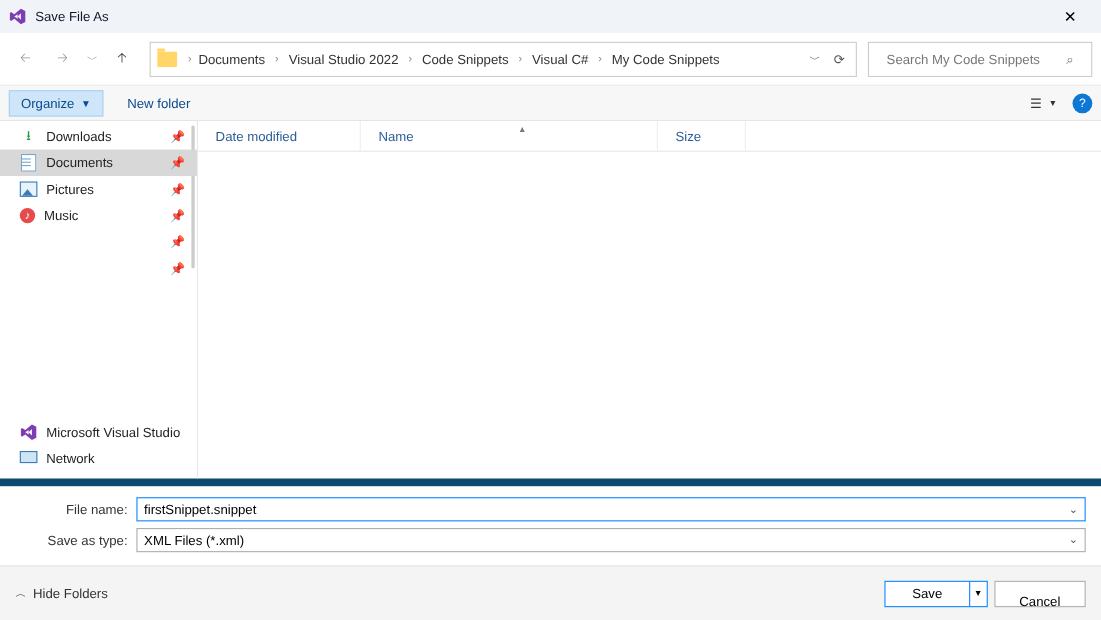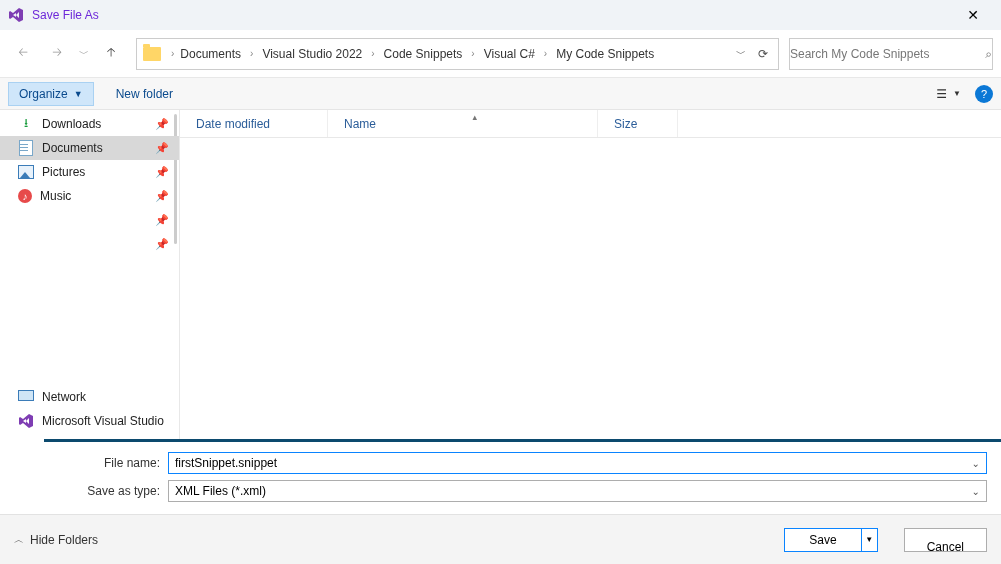--- a/index.html
+++ b/index.html
@@ -1,35 +1,35 @@
 <!DOCTYPE html>
 <html><head>
 <meta charset="utf-8">
 <style>
 * { box-sizing: border-box; margin: 0; padding: 0; font-family: "Segoe UI", Tahoma, sans-serif; font-size: 12px; }
 body { background: #fff; width: 1001px; height: 564px; overflow: hidden; display: flex; flex-direction: column; }
 
 
 .titlebar { height: 30px; background: #f0f3f7; display: flex; align-items: center; padding: 0 8px; }
 .titlebar .vs-icon { width: 16px; height: 16px; margin-right: 8px; }
-.titlebar .title { flex: 1; color: #6d28d9; }
+.titlebar .title { flex: 1; color: #0f172a; }
 .titlebar .close { width: 40px; height: 30px; display: flex; align-items: center; justify-content: center; cursor: pointer; font-size: 14px; }
 
 
 .navrow { height: 48px; display: flex; align-items: center; padding: 0 8px; gap: 4px; border-bottom: 1px solid #e8e8e8; }
 .nav-btn { width: 30px; height: 30px; display: flex; align-items: center; justify-content: center; color: #999; cursor: pointer; }
 .nav-btn.enabled { color: #333; }
 .breadcrumb-bar { flex: 1; height: 32px; border: 1px solid #ccc; display: flex; align-items: center; padding: 0 6px; margin: 0 6px; }
 .breadcrumb-bar .folder-ico { width: 18px; height: 14px; background: #ffd667; border-radius: 1px; position: relative; margin-right: 8px; }
 .breadcrumb-bar .folder-ico::before { content: ""; position: absolute; top: -3px; left: 0; width: 7px; height: 3px; background: #ffd667; border-radius: 1px 1px 0 0; }
 .breadcrumb-bar .crumbs { flex: 1; display: flex; align-items: center; gap: 3px; color: #333; }
 .breadcrumb-bar .crumb { padding: 2px 4px; cursor: pointer; }
 .breadcrumb-bar .chev { color: #888; font-size: 10px; padding: 0 2px; }
 .breadcrumb-bar .tail { display: flex; align-items: center; gap: 12px; padding-right: 4px; color: #555; }
-.searchbox { width: 204px; height: 32px; border: 1px solid #ccc; display: flex; align-items: center; padding: 0 0; color: #777; }
+.searchbox { width: 204px; height: 32px; border: 1px solid #ccc; display: flex; align-items: center; padding: 0 16px; color: #777; }
 .searchbox input { border: none; outline: none; flex: 1; font-size: 12px; color: #333; }
 .searchbox input::placeholder { color: #777; }
 .searchbox .mag { margin-left: 6px; }
 
 
 .toolbar { height: 32px; background: #f7f7f7; border-bottom: 1px solid #e5e5e5; display: flex; align-items: center; padding: 0 8px; }
 .toolbar .organize { background: #cfe6fa; border: 1px solid #a9d1f2; padding: 4px 10px; color: #0a4a8d; cursor: pointer; display: flex; align-items: center; gap: 6px; }
 .toolbar .newfolder { margin-left: 22px; color: #0a4a8d; cursor: pointer; }
 .toolbar .right { margin-left: auto; display: flex; align-items: center; gap: 14px; }
 .toolbar .viewbtn { color: #333; cursor: pointer; display:flex; align-items:center; gap:6px;}
@@ -66,32 +66,32 @@
 .colheaders { height: 28px; display: flex; align-items: center; border-bottom: 1px solid #e8e8e8; color: #2b5d99; }
 .colheaders .col { padding: 0 16px; border-right: 1px solid #eee; height: 100%; display: flex; align-items: center; cursor: pointer; position: relative; }
 .col.name { width: 270px; }
 .col.name .sort { position:absolute; right:120px; top:2px; font-size:9px; color:#777;}
 .col.date { width: 148px; }
 .col.type { width: 118px; }
 .col.size { width: 80px; }
 .emptymsg { text-align: center; color: #666; padding: 16px 0; }
 
 
-.bottomform { padding: 10px 14px 6px 14px; border-top: 3px solid #0c4a6e; margin-left: 44px; }
+.bottomform { padding: 10px 14px 6px 14px; border-top: 7px solid #0c4a6e; }
 .formrow { display: flex; align-items: center; margin-bottom: 6px; }
 .formrow .lbl { width: 110px; text-align: right; padding-right: 8px; color: #333; }
 .formrow .field { flex: 1; height: 22px; border: 1px solid #0a84ff; display: flex; align-items: center; padding: 0 6px; }
 .formrow .field.plain { border-color: #adadad; }
 .formrow .field input { border: none; outline: none; flex: 1; font-size: 12px; }
 .formrow .field .dd { color: #555; padding-left: 6px; cursor: pointer; font-size:10px;}
 
 
 .footer { height: 50px; background: #f4f4f4; border-top: 1px solid #e2e2e2; display: flex; align-items: center; padding: 0 14px; }
 .footer .hide { display: flex; align-items: center; gap: 6px; color: #333; cursor: pointer; }
-.footer .btns { margin-left: auto; display: flex; gap: 26px; }
+.footer .btns { margin-left: auto; display: flex; gap: 6px; }
 .footer button { height: 24px; border: 1px solid #adadad; background: #fff; padding: 11px 22px; cursor: pointer; font-size: 12px; }
 .footer .savebtn { border-color: #0a84ff; padding: 0; display: flex; align-items: stretch; }
 .footer .savebtn .main { padding: 0 24px; display: flex; align-items: center; }
 .footer .savebtn .split { width: 16px; border-left: 1px solid #0a84ff; display:flex; align-items:center; justify-content:center; font-size:8px;}
 </style>
 </head>
 <body>
 
 <div class="titlebar">
   <svg class="vs-icon" viewBox="0 0 16 16">
@@ -171,28 +171,28 @@
     </div>
     <div class="nav-item" style="justify-content:flex-end;">
         <span class="pin">📌</span>
       </div>
     <div class="nav-item" style="justify-content:flex-end;">
         <span class="pin">📌</span>
       </div>
 
     <div class="nav-bottom">
       <div class="nav-item">
-        <span class="ico ico-net"></span>
-        <span class="lbl">Network</span>
-      </div>
-      <div class="nav-item">
         <svg class="ico ico-vs" viewBox="0 0 16 16">
             <path d="M11 1l4 2v10l-4 2-6-5-3 2-1-1V5l1-1 3 2 6-5zM5 8l3 2V6L5 8zm6 3V5l-3 3 3 3z"></path>
           </svg>
         <span class="lbl">Microsoft Visual Studio</span>
+      </div>
+      <div class="nav-item">
+        <span class="ico ico-net"></span>
+        <span class="lbl">Network</span>
       </div>
     </div>
   </div>
 
   <div class="filelist">
     <div class="colheaders">
       <div class="col date">Date modified</div>
       <div class="col name">
           <span>Name</span>
           <span class="sort">▴</span>

